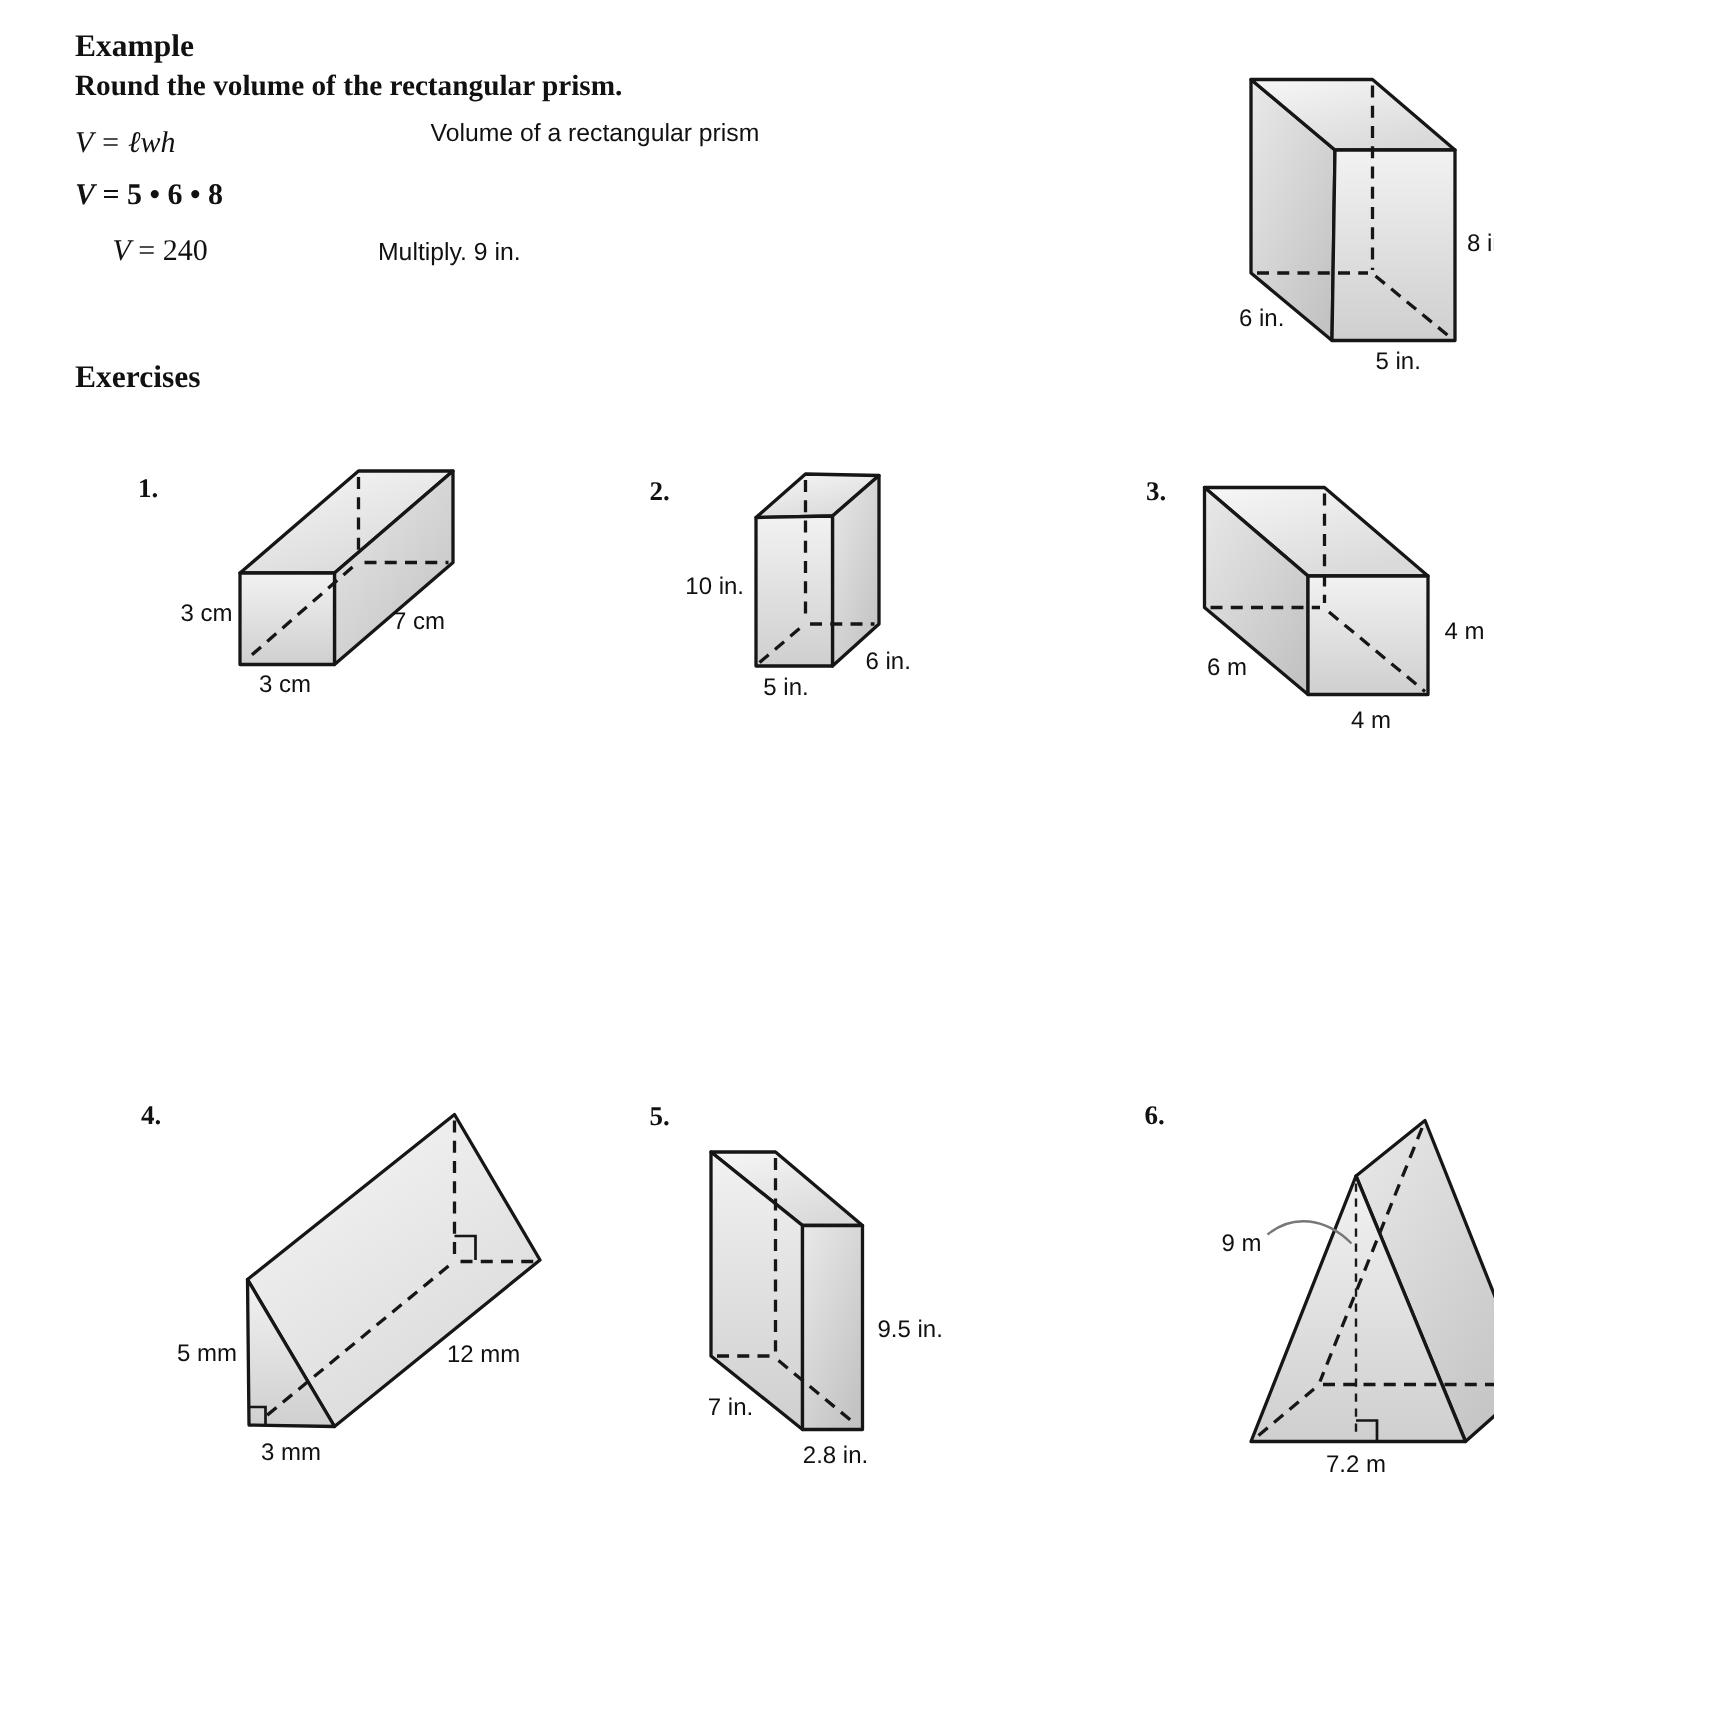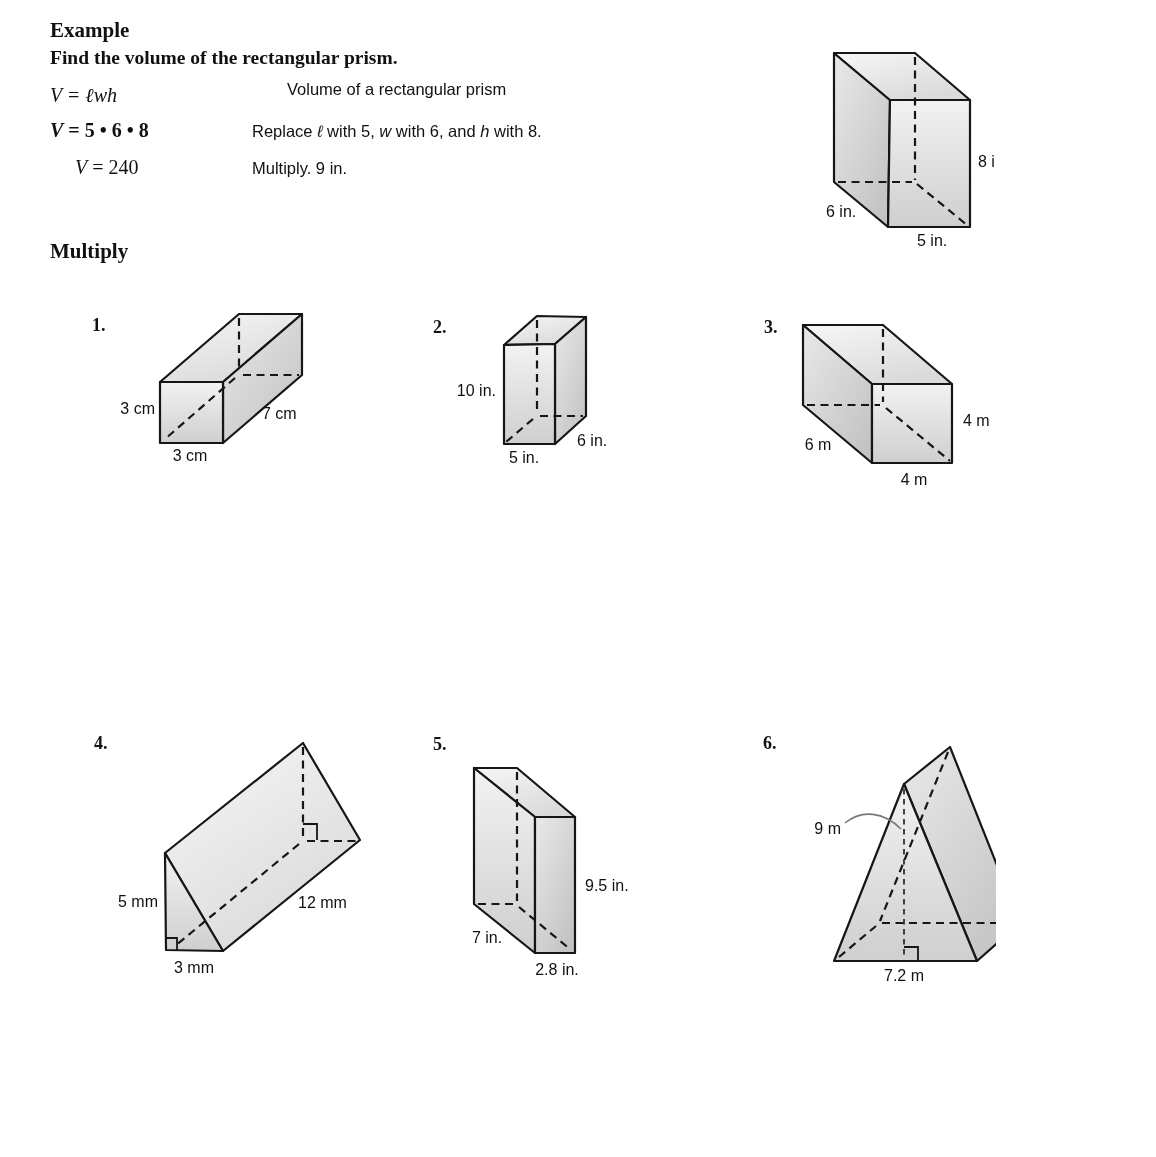--- a/index.html
+++ b/index.html
@@ -22,32 +22,31 @@
   .ra{stroke:#161616;stroke-width:1.8;fill:none;}
   .leader{stroke:#777;stroke-width:1.6;fill:none;}
   .flabel{font-family:"Liberation Sans","DejaVu Sans",sans-serif;font-size:16px;fill:#111;}
 </style>
 </head>
 <body>
 
 <div class="page">
 
   <div class="abs h-bold" style="left:50px;top:19px;">Example</div>
-  <div class="abs prompt" style="left:50px;top:47px;">Find the volume of the rectangular prism.</div>
+  <div class="abs prompt" style="left:50px;top:47px;">Round the volume of the rectangular prism.</div>
 
   <div class="frow" style="top:84px;"><span class="fvar">V</span><span class="ital"> = ℓwh</span></div>
   <div class="frow" style="top:119px;font-weight:bold;"><span class="fvar">V</span><span> = 5 • 6 • 8</span></div>
   <div class="frow" style="top:156px;margin-left:25px;"><span class="fvar">V</span><span> = 240</span></div>
 
   <div class="nrow" style="top:80px;margin-left:35px;">Volume of a rectangular prism</div>
-  <div class="nrow" style="top:122px;"><span>Replace </span><span class="ital">ℓ</span><span> with 5, </span><span class="ital">w</span><span> with 6, and </span><span class="ital">h</span><span> with 8.</span></div>
   <div class="nrow" style="top:159px;">Multiply. 9 in.</div>
 
 
-  <div class="abs h-bold" style="left:50px;top:240px;">Multiply</div>
+  <div class="abs h-bold" style="left:50px;top:240px;">Exercises</div>
 
   <div class="pnum" style="left:92px;top:315px;">1.</div>
   <div class="pnum" style="left:433px;top:317px;">2.</div>
   <div class="pnum" style="left:764px;top:317px;">3.</div>
   <div class="pnum" style="left:94px;top:733px;">4.</div>
   <div class="pnum" style="left:433px;top:734px;">5.</div>
   <div class="pnum" style="left:763px;top:733px;">6.</div>
 
   <svg class="figs" width="1156" height="1157" viewBox="0 0 1156 1157">
     <defs>

